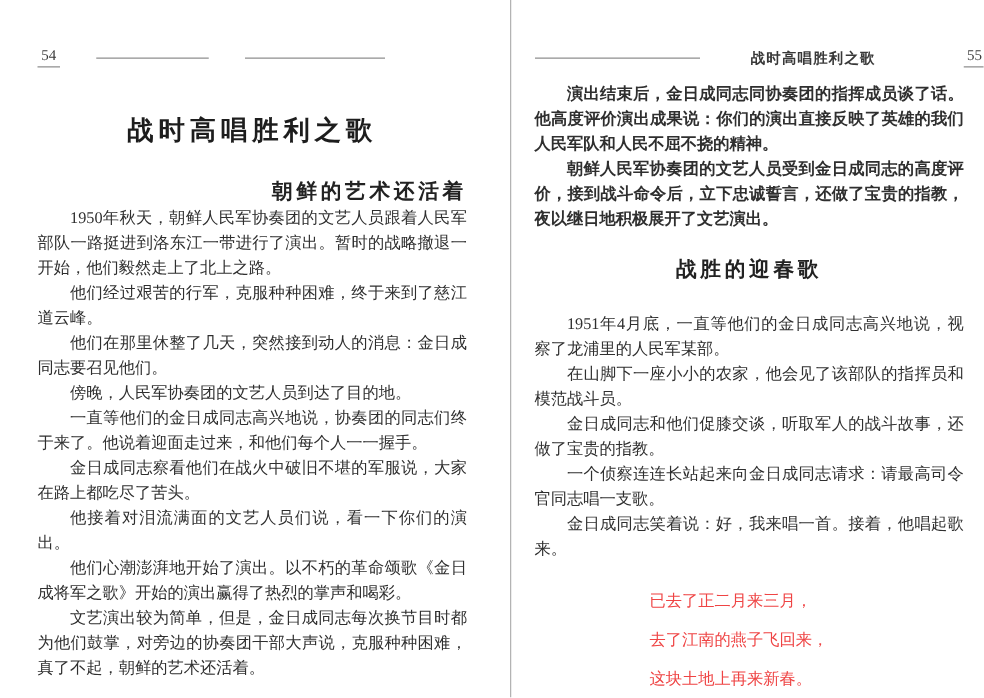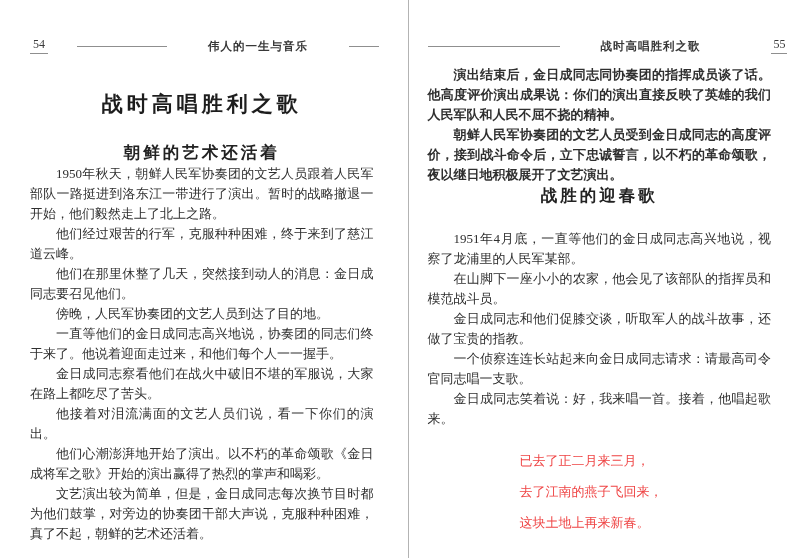--- a/index.html
+++ b/index.html
@@ -51,22 +51,22 @@
     color: #1d1d1d;
     margin-top: 36px;
   }
   .section-title {
     text-align: center;
     font-size: 16.5px;
     font-weight: bold;
     letter-spacing: 3px;
     color: #222222;
   }
-  .page-left .section-title { margin-top: 24px; }
-  .page-right .section-title { margin-bottom: 22px; }
+  .page-left .section-title { margin-top: 24px; text-align: right; }
+  .page-right .section-title { margin-top: 20px; margin-bottom: 22px; }
 
   
   .body-text { }
   .page-right .body-text { margin-top: 11px; font-weight: bold; }
   .body-text p, .after-section p {
     font-size: 13px;
     line-height: 20px;
     text-align: justify;
     text-justify: inter-character;
     text-indent: 2em;
@@ -86,21 +86,20 @@
 </style>
 </head>
 <body>
 
 <div class="spread">
 
   <div class="page page-left">
     <div class="page-header">
       <span class="pagenum">54</span>
       <span class="rule rule-fixed" style="width:90px"></span>
-      <span class="run-title">伟人的一生与音乐</span>
       <span class="rule rule-fixed" style="width:112px"></span>
       <span class="hdr-gap" style="width:32px"></span>
     </div>
 
     <h1 class="chapter-title">战时高唱胜利之歌</h1>
     <h2 class="section-title">朝鲜的艺术还活着</h2>
 
     <div class="body-text">
       <p>1950年秋天，朝鲜人民军协奏团的文艺人员跟着人民军部队一路挺进到洛东江一带进行了演出。暂时的战略撤退一开始，他们毅然走上了北上之路。</p>
       <p>他们经过艰苦的行军，克服种种困难，终于来到了慈江道云峰。</p>
@@ -117,21 +116,21 @@
   <div class="page page-right">
     <div class="page-header">
       <span class="rule rule-fixed" style="width:132px"></span>
       <span class="run-title">战时高唱胜利之歌</span>
       <span class="rule rule-flex"></span>
       <span class="pagenum">55</span>
     </div>
 
     <div class="body-text">
       <p>演出结束后，金日成同志同协奏团的指挥成员谈了话。他高度评价演出成果说：你们的演出直接反映了英雄的我们人民军队和人民不屈不挠的精神。</p>
-      <p>朝鲜人民军协奏团的文艺人员受到金日成同志的高度评价，接到战斗命令后，立下忠诚誓言，以不朽的革命颂歌，夜以继日地积极展开了文艺演出。</p>
+      <p>朝鲜人民军协奏团的文艺人员受到金日成同志的高度评价，接到战斗命令后，立下忠诚誓言，还做了宝贵的指教，夜以继日地积极展开了文艺演出。</p>
     </div>
 
     <h2 class="section-title">战胜的迎春歌</h2>
 
     <div class="after-section">
       <p>1951年4月底，一直等他们的金日成同志高兴地说，视察了龙浦里的人民军某部。</p>
       <p>在山脚下一座小小的农家，他会见了该部队的指挥员和模范战斗员。</p>
       <p>金日成同志和他们促膝交谈，听取军人的战斗故事，还做了宝贵的指教。</p>
       <p>一个侦察连连长站起来向金日成同志请求：请最高司令官同志唱一支歌。</p>
       <p>金日成同志笑着说：好，我来唱一首。接着，他唱起歌来。</p>

